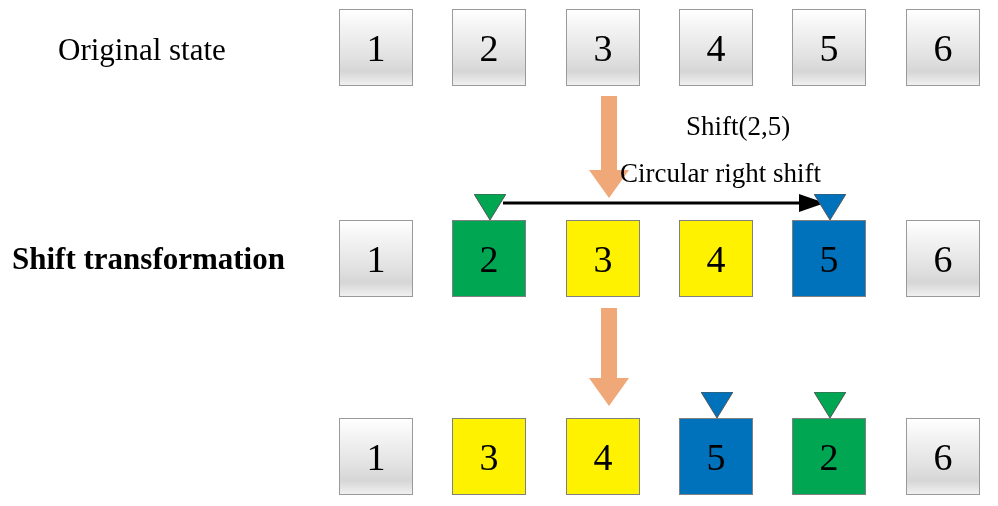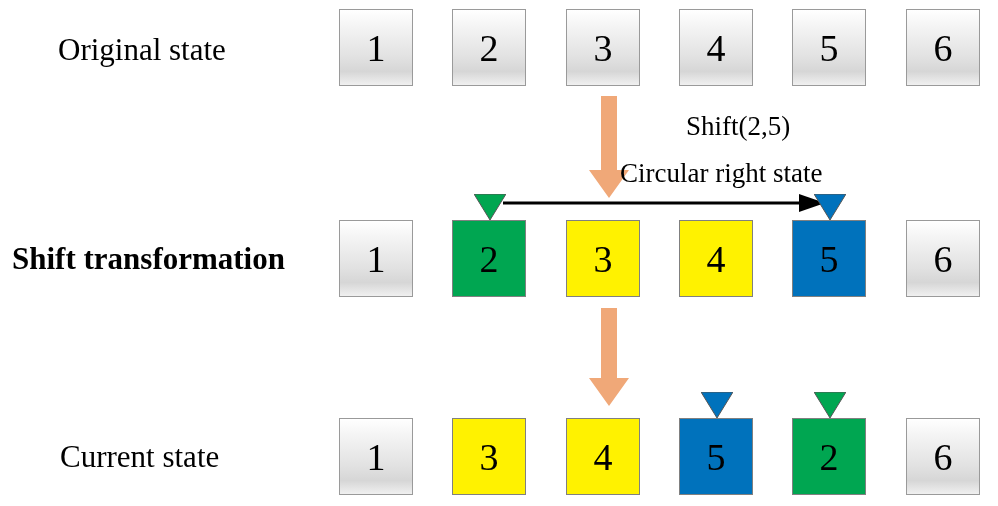--- a/index.html
+++ b/index.html
@@ -107,21 +107,21 @@
   </div>
 
   <div class="orange-arrow" style="left:585px; top:96px;">
     <svg width="48" height="104" viewBox="0 0 48 104">
       <polygon points="16,0 32,0 32,74 44,74 24,102 4,74 16,74" fill="#f0a878"></polygon>
     </svg>
   </div>
 
   <div class="annot" style="left:686px; top:113px;">Shift(2,5)</div>
 
-  <div class="annot" style="left:620px; top:160px;">Circular right state</div>
+  <div class="annot" style="left:620px; top:160px;">Circular right shift</div>
 
   <div class="black-arrow" style="left:503px; top:194px;">
     <svg width="322" height="18" viewBox="0 0 322 18">
       <line x1="0" y1="9" x2="300" y2="9" stroke="#000000" stroke-width="3"></line>
       <polygon points="322,9 296,0 296,18" fill="#000000"></polygon>
     </svg>
   </div>
 
   <div class="row-label" style="left:12px; top:243px;font-weight:bold;">Shift transformation</div>
 
@@ -154,21 +154,20 @@
   <div class="cell plain" style="left:906px; top:220px;">
     <span>6</span>
   </div>
 
   <div class="orange-arrow" style="left:585px; top:308px;">
     <svg width="48" height="100" viewBox="0 0 48 100">
       <polygon points="16,0 32,0 32,70 44,70 24,98 4,70 16,70" fill="#f0a878"></polygon>
     </svg>
   </div>
 
-  <div class="row-label" style="left:60px; top:441px;">Current state</div>
 
   <div class="marker-wrap" style="left:701px; top:392px;">
     <svg width="32" height="26" viewBox="0 0 32 26">
       <polygon points="0,0 32,0 16,26" fill="#0072bc" stroke="#555555" stroke-width="1"></polygon>
     </svg>
   </div>
   <div class="marker-wrap" style="left:814px; top:392px;">
     <svg width="32" height="26" viewBox="0 0 32 26">
       <polygon points="0,0 32,0 16,26" fill="#00a651" stroke="#555555" stroke-width="1"></polygon>
     </svg>

